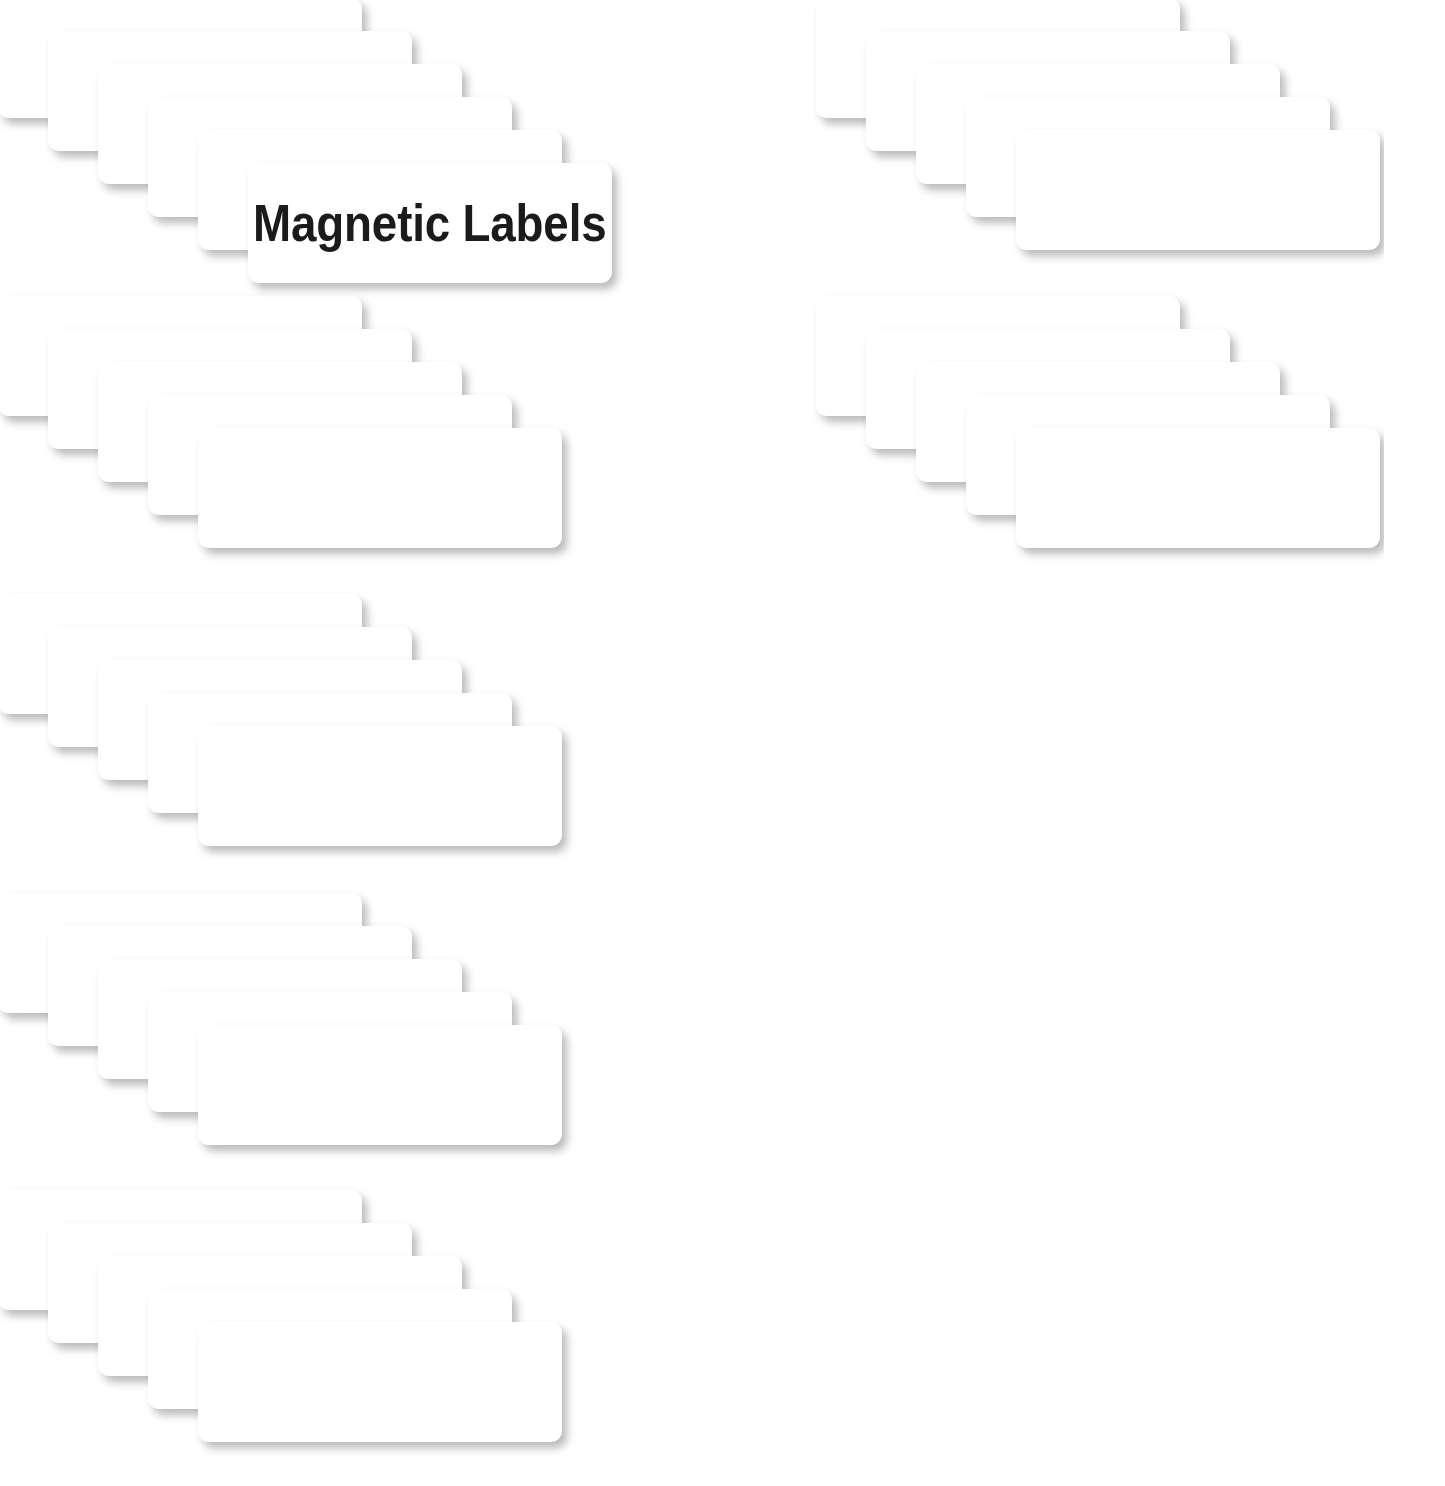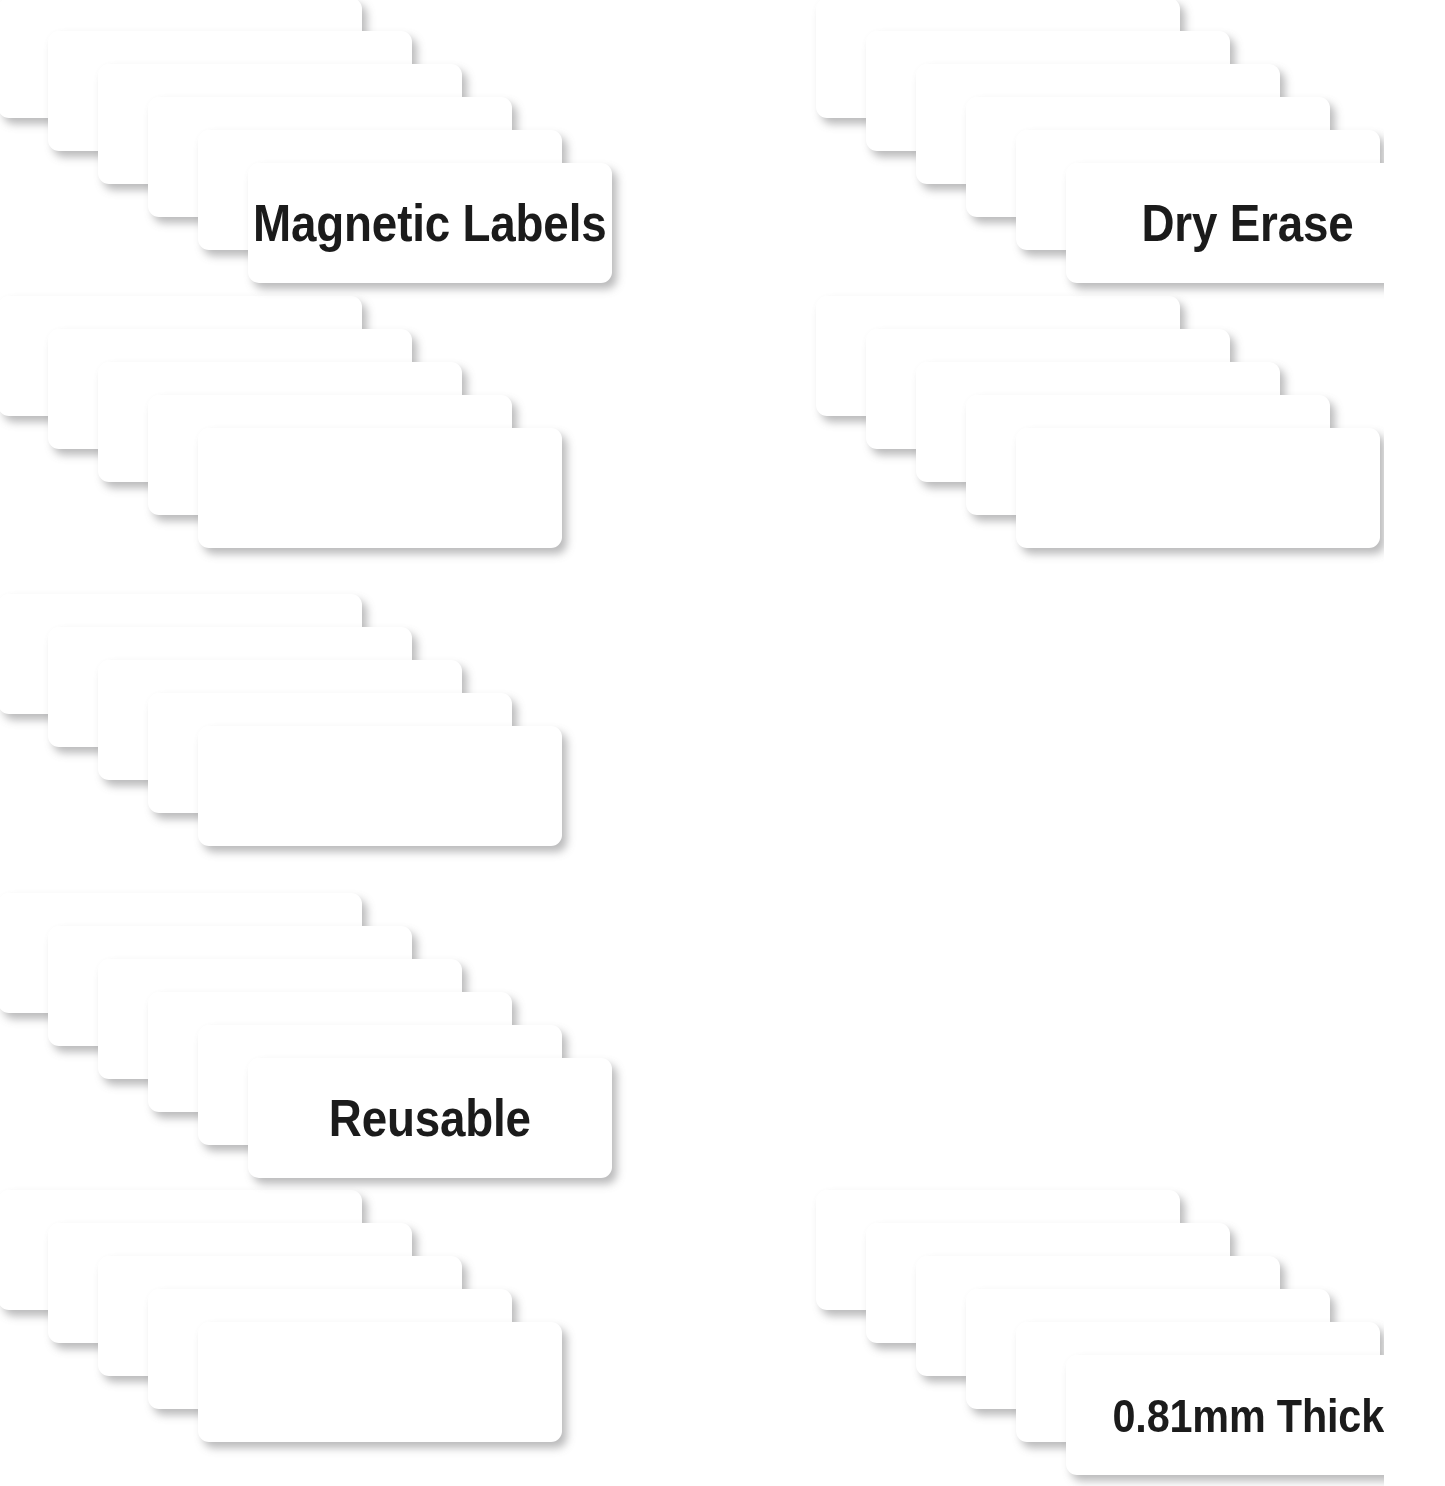--- a/index.html
+++ b/index.html
@@ -89,23 +89,20 @@
       <div class="card l5 front">
         <span class="caption size-lg">Magnetic Labels</span>
       </div>
     </div>
     <div class="stack col-right row0">
       <div class="card l0"></div>
       <div class="card l1"></div>
       <div class="card l2"></div>
       <div class="card l3"></div>
       <div class="card l4"></div>
-      <div class="card l5 front">
-        <span class="caption size-lg">Dry Erase</span>
-      </div>
     </div>
     <div class="stack col-left row1">
       <div class="card l0"></div>
       <div class="card l1"></div>
       <div class="card l2"></div>
       <div class="card l3"></div>
       <div class="card l4"></div>
     </div>
     <div class="stack col-right row1">
       <div class="card l0"></div>
@@ -120,34 +117,21 @@
       <div class="card l2"></div>
       <div class="card l3"></div>
       <div class="card l4"></div>
     </div>
     <div class="stack col-left row3">
       <div class="card l0"></div>
       <div class="card l1"></div>
       <div class="card l2"></div>
       <div class="card l3"></div>
       <div class="card l4"></div>
-      <div class="card l5 front">
-        <span class="caption size-lg">Reusable</span>
-      </div>
     </div>
     <div class="stack col-left row4">
       <div class="card l0"></div>
       <div class="card l1"></div>
       <div class="card l2"></div>
       <div class="card l3"></div>
       <div class="card l4"></div>
     </div>
-    <div class="stack col-right row4">
-      <div class="card l0"></div>
-      <div class="card l1"></div>
-      <div class="card l2"></div>
-      <div class="card l3"></div>
-      <div class="card l4"></div>
-      <div class="card l5 front">
-        <span class="caption size-md">0.81mm Thick</span>
-      </div>
-    </div>
   </div>
 
 </body></html>

